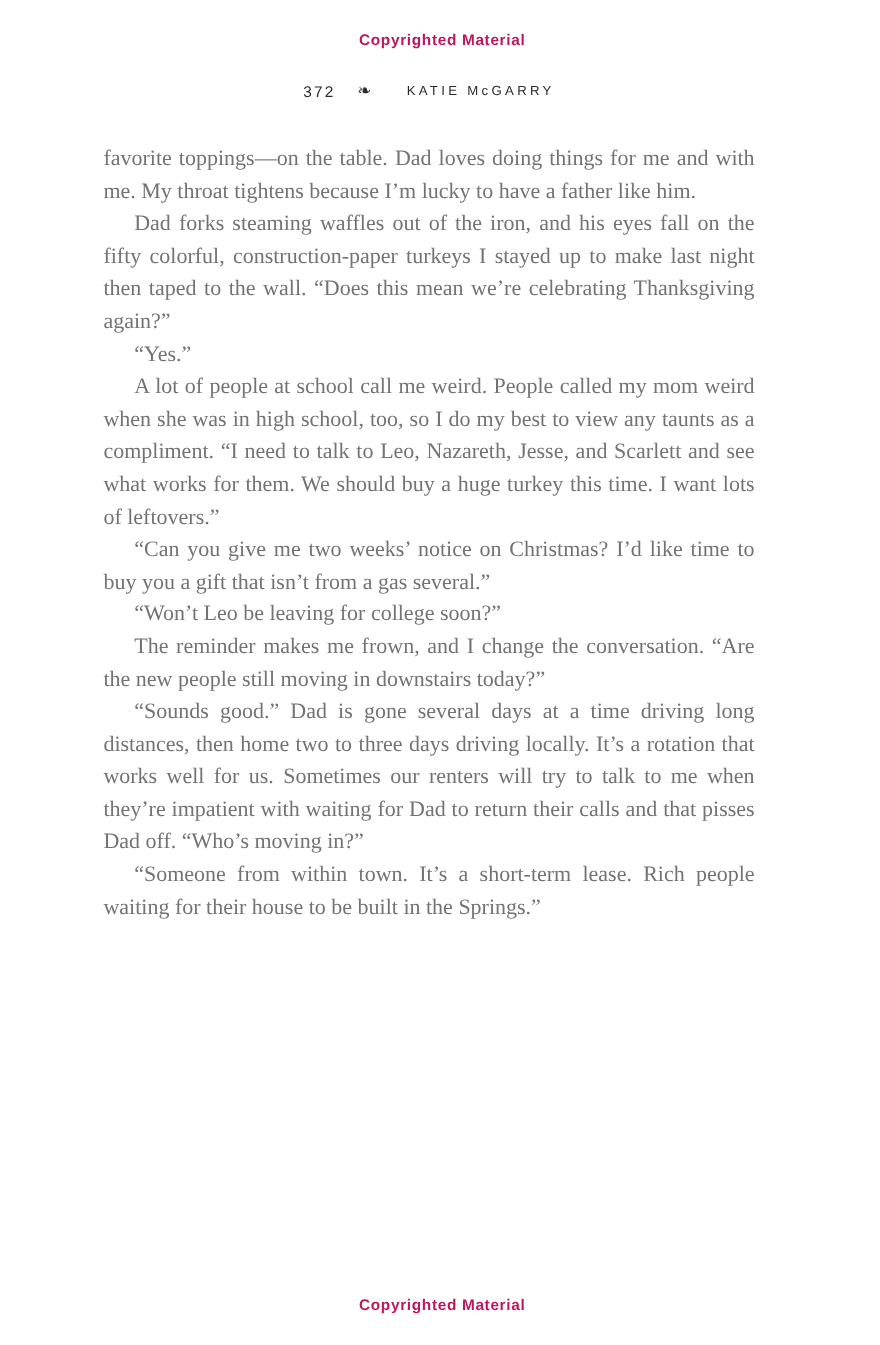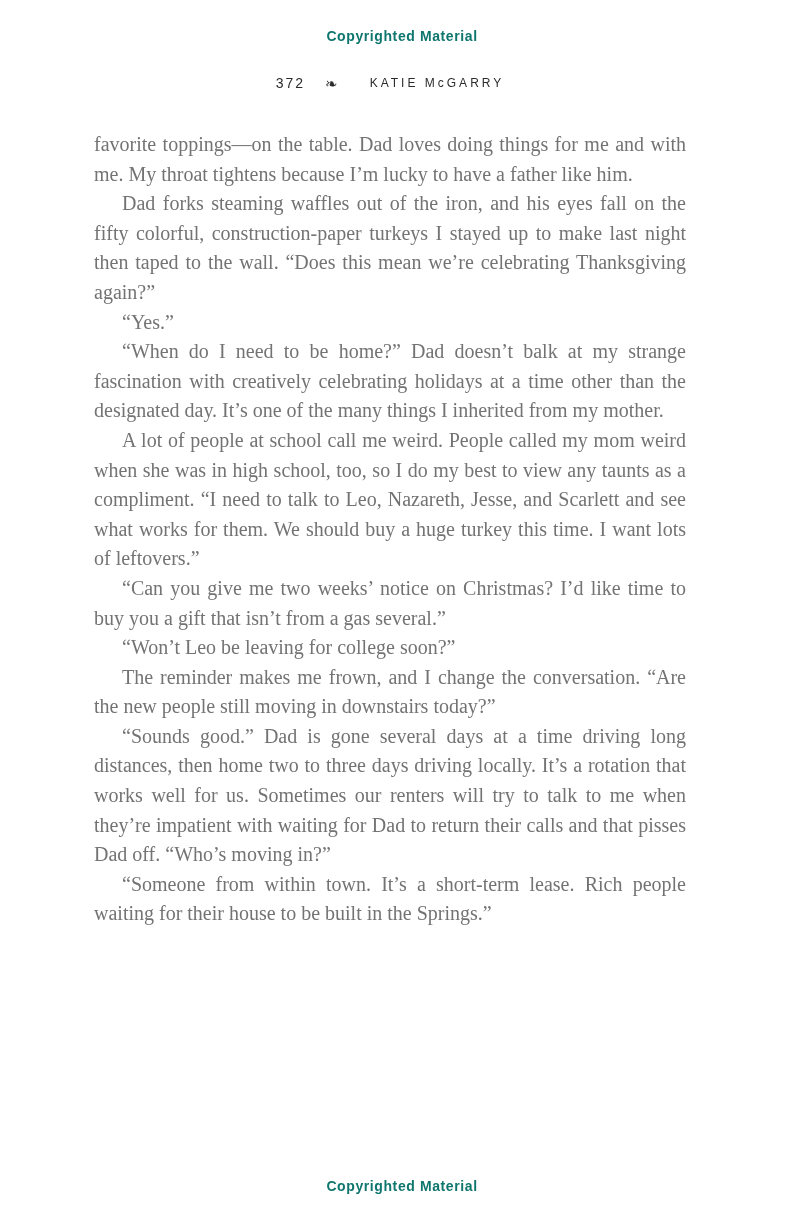--- a/index.html
+++ b/index.html
@@ -13,32 +13,32 @@
     font-family: "Liberation Serif", serif;
   }
   .copyright-notice {
     position: absolute;
     left: 4px; right: 0;
     text-align: center;
     font-family: "Liberation Sans", sans-serif;
     font-size: 14px;
     font-weight: 700;
     letter-spacing: 0.6px;
-    color: #0f766e;
+    color: #be185d;
   }
   .copyright-top { top: 28px; }
   .copyright-bottom { top: 1178px; }
   .running-header {
     position: absolute;
     top: 75px;
     left: 94px;
     width: 592px;
     display: flex;
     justify-content: center;
-    align-items: center;
+    align-items: flex-start;
     font-family: "Liberation Sans", sans-serif;
     color: #2b2b2b;
   }
   .page-number {
     font-size: 14px;
     letter-spacing: 2px;
     margin-right: 20px;
   }
   .ornament {
     font-size: 15px;
@@ -76,21 +76,20 @@
   <div class="running-header">
     <span class="page-number">372</span>
     <span class="ornament">❧</span>
     <span class="author-name">KATIE McGARRY</span>
   </div>
 
   <div class="text-block">
     <p class="no-indent">favorite toppings—on the table. Dad loves doing things for me and with me. My throat tightens because I’m lucky to have a father like him.</p>
     <p>Dad forks steaming waffles out of the iron, and his eyes fall on the fifty colorful, construction-paper turkeys I stayed up to make last night then taped to the wall. “Does this mean we’re celebrating Thanksgiving again?”</p>
     <p>“Yes.”</p>
-    <p>“When do I need to be home?” Dad doesn’t balk at my strange fascination with creatively celebrating holidays at a time other than the designated day. It’s one of the many things I inherited from my mother.</p>
     <p>A lot of people at school call me weird. People called my mom weird when she was in high school, too, so I do my best to view any taunts as a compliment. “I need to talk to Leo, Nazareth, Jesse, and Scarlett and see what works for them. We should buy a huge turkey this time. I want lots of leftovers.”</p>
     <p>“Can you give me two weeks’ notice on Christmas? I’d like time to buy you a gift that isn’t from a gas several.”</p>
     <p>“Won’t Leo be leaving for college soon?”</p>
     <p>The reminder makes me frown, and I change the conversation. “Are the new people still moving in downstairs today?”</p>
     <p>“Sounds good.” Dad is gone several days at a time driving long distances, then home two to three days driving locally. It’s a rotation that works well for us. Sometimes our renters will try to talk to me when they’re impatient with waiting for Dad to return their calls and that pisses Dad off. “Who’s moving in?”</p>
     <p>“Someone from within town. It’s a short-term lease. Rich people waiting for their house to be built in the Springs.”</p>
   </div>
 
   <div class="copyright-notice copyright-bottom">Copyrighted Material</div>
 

